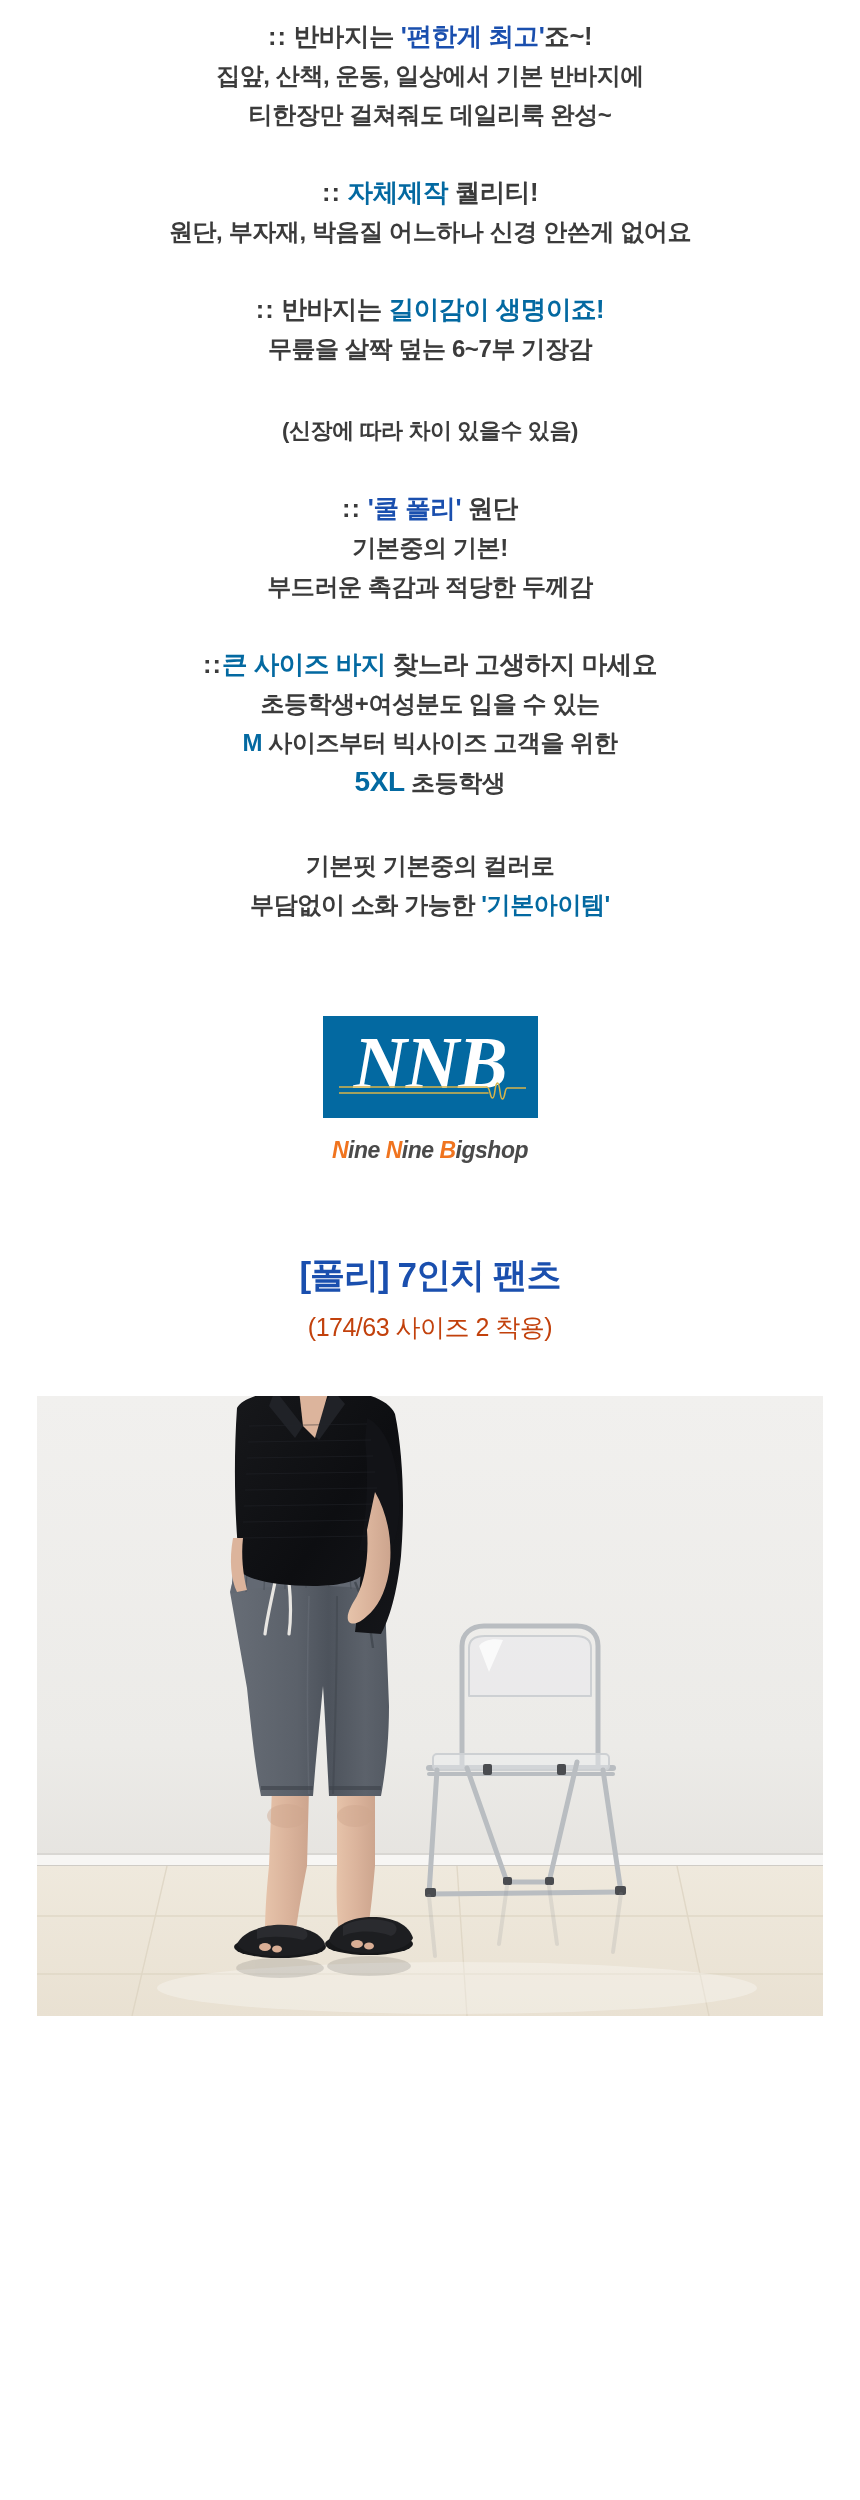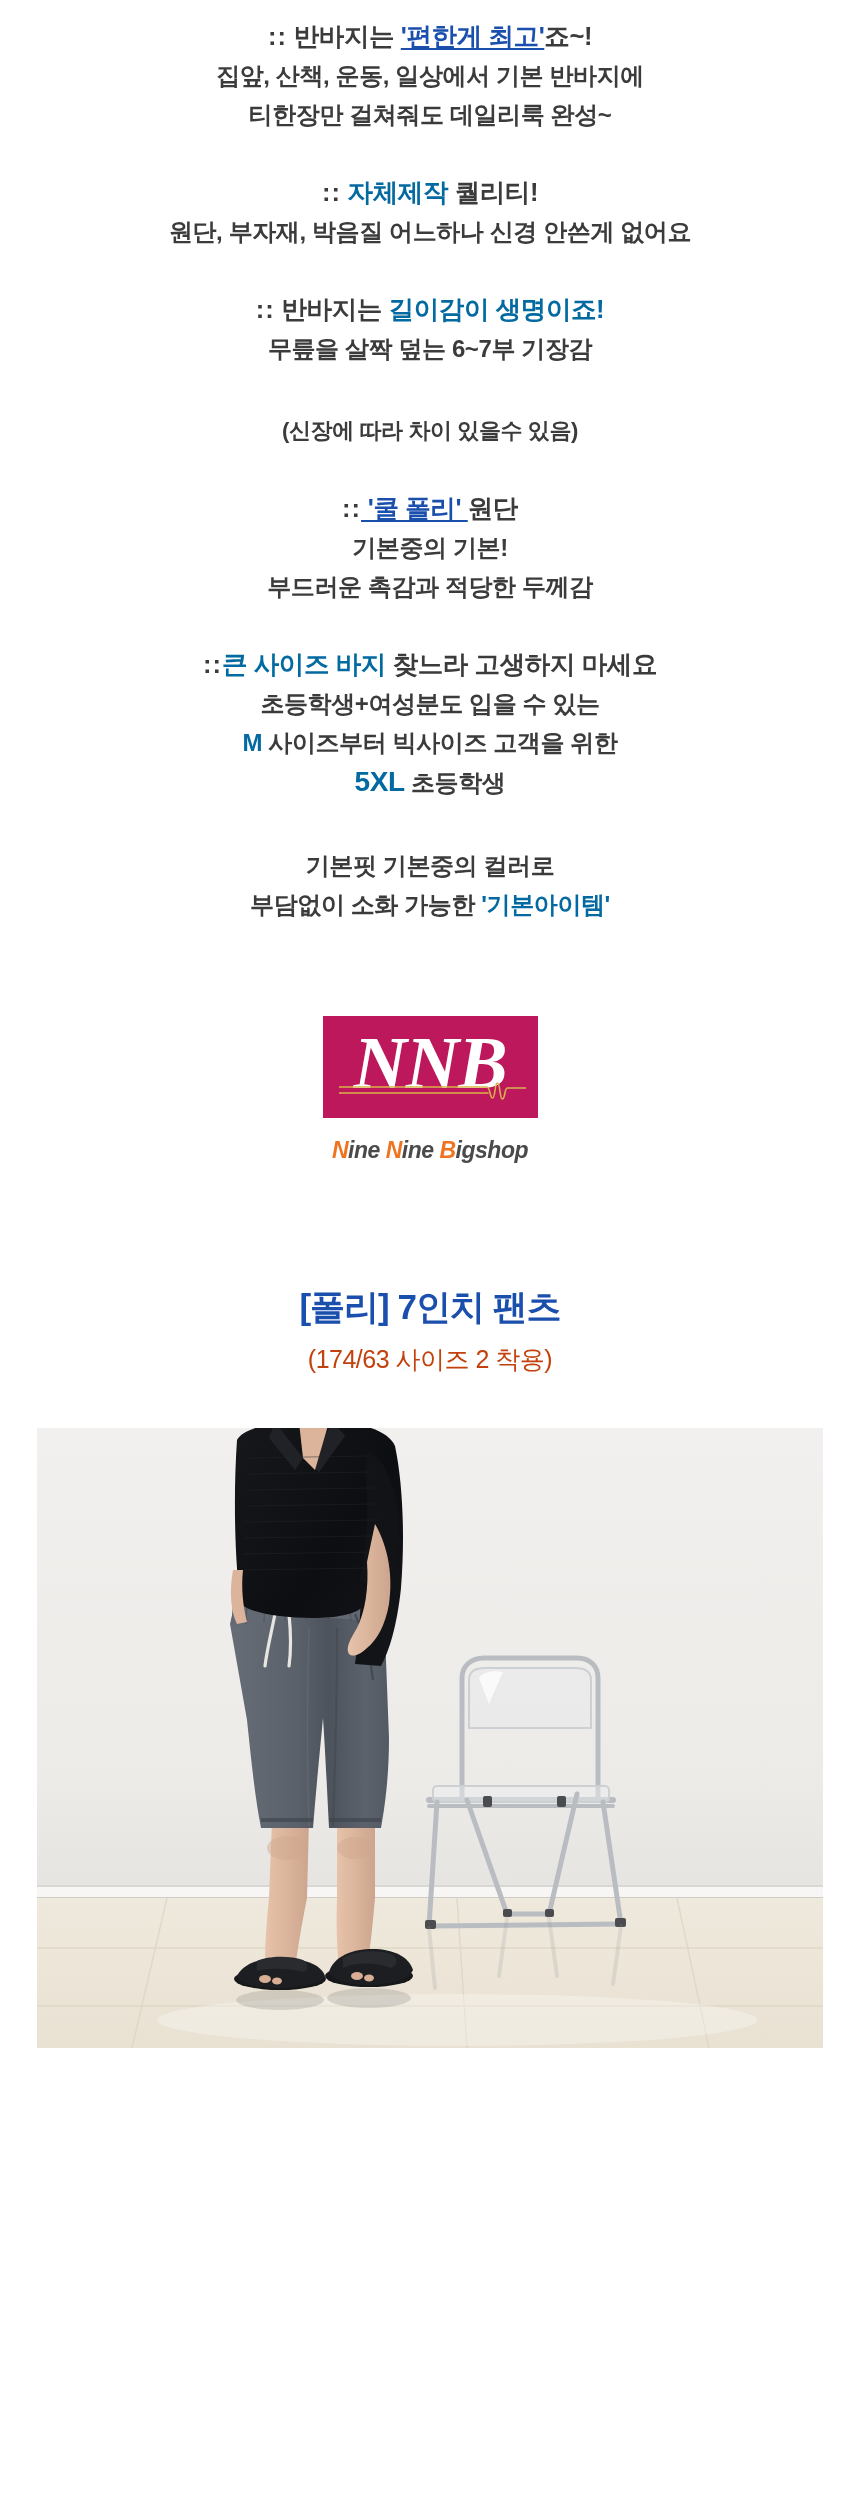--- a/index.html
+++ b/index.html
@@ -43,21 +43,20 @@
   .line.sz-lg   { font-size: 25.5px; line-height: 40px; }
   .line.sz-md   { font-size: 24px;   line-height: 39px; }
   .line.sz-sm   { font-size: 22px; line-height: 38px; margin-top: 44px; }
 
   .hl {
     color: #0369a1;
     text-align: center;
   }
   .hl-u {
     color: #1a4fae;
-    text-decoration: underline;
     text-underline-offset: 3px;
     text-decoration-thickness: 2px;
   }
   .big {
     font-size: 28px;
   }
   .dots {
     color: #3b3b3b;
     letter-spacing: 1px;
   }
@@ -67,21 +66,21 @@
   
   .logo-wrap {
     margin-top: 92px;
     text-align: center;
   }
   .logo-box {
     display: inline-block;
     position: relative;
     width: 215px;
     height: 102px;
-    background: #be185d;
+    background: #0369a1;
     overflow: hidden;
   }
   .logo-mark {
     position: absolute;
     left: 0;
     right: 0;
     top: 4px;
     font-family: "Liberation Serif", "DejaVu Serif", serif;
     font-style: italic;
     font-weight: 700;
@@ -106,21 +105,21 @@
     font-size: 23px;
     font-weight: 700;
     font-style: italic;
     letter-spacing: -0.5px;
     color: #4a4a4a;
   }
   .logo-name .o { color: #f0741f; }
 
   
   .product-head {
-    margin-top: 120px;
+    margin-top: 88px;
     text-align: center;
   }
   .product-title {
     font-size: 35px;
     font-weight: 700;
     color: #1a4fae;
     letter-spacing: -1px;
     line-height: 46px;
   }
   .product-sub {

